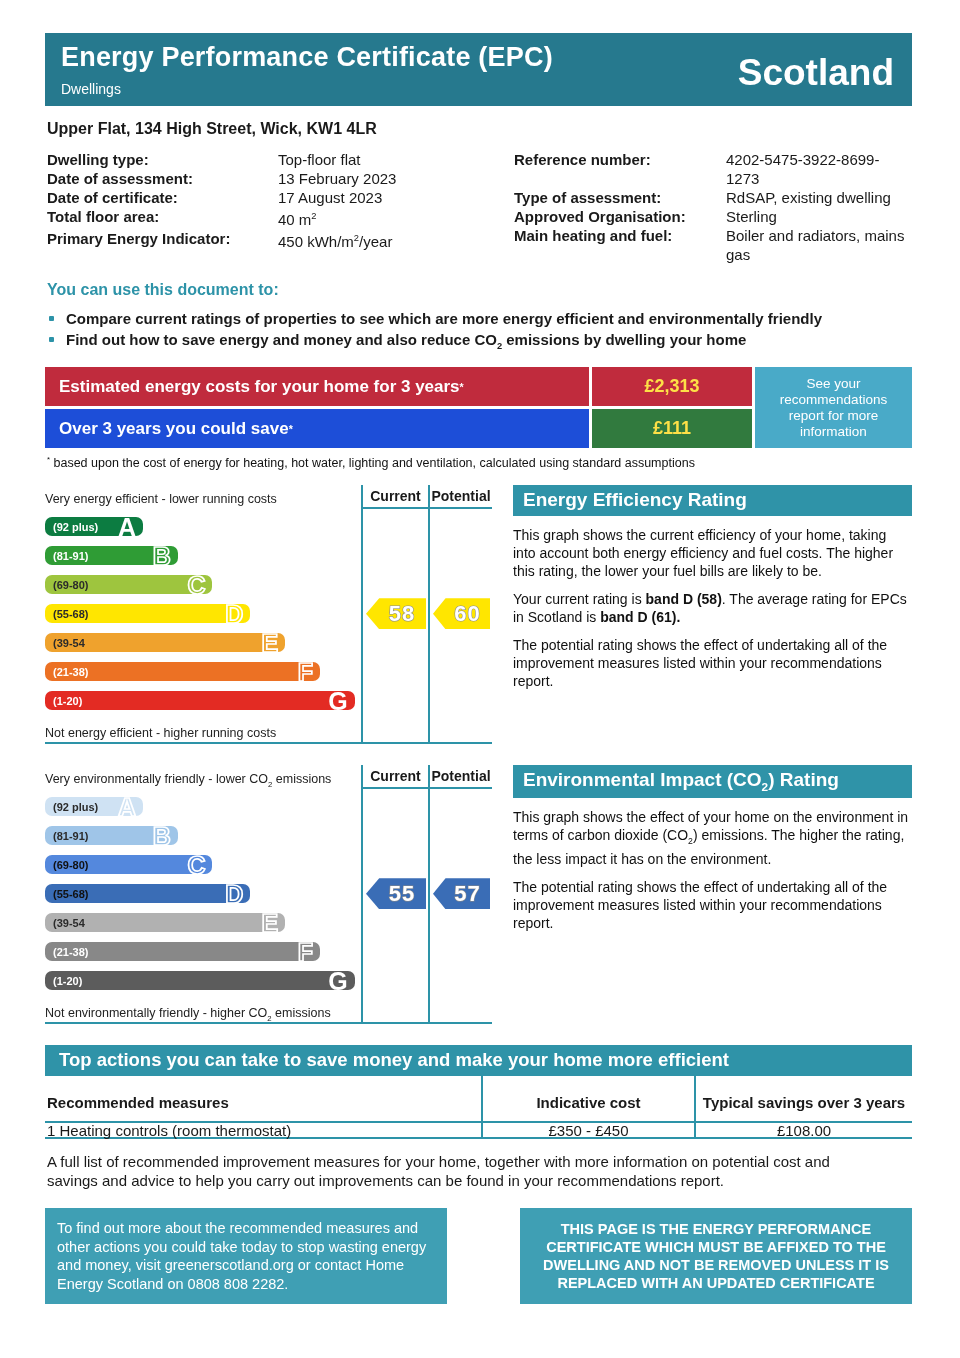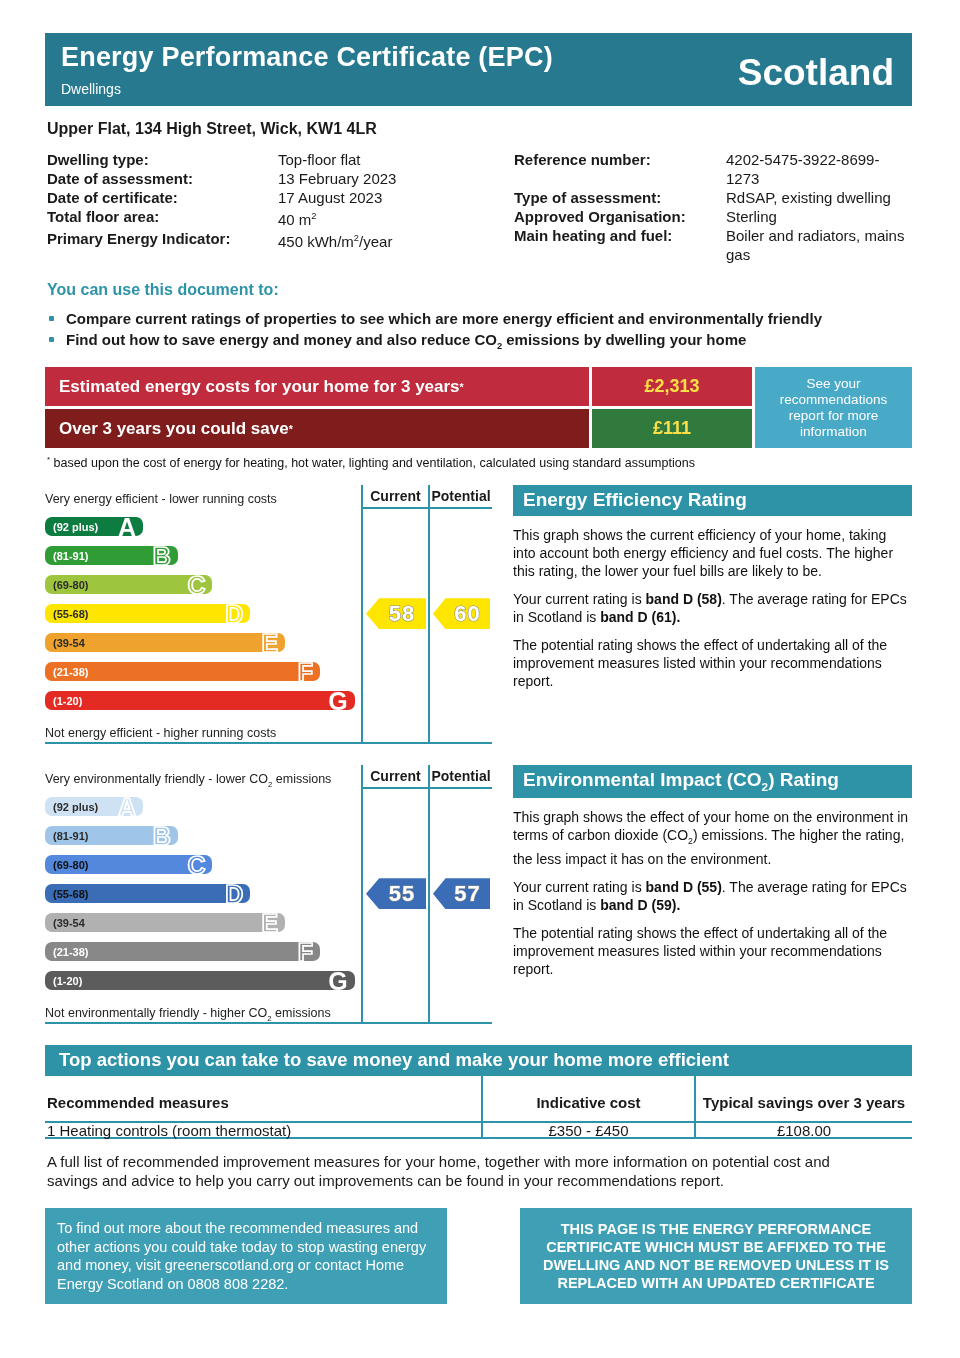--- a/index.html
+++ b/index.html
@@ -35,21 +35,21 @@
   
   .usage-heading { color:#2d93a8; font-weight:bold; font-size:16px; margin:17px 0 11px 2px; }
   .bullet-item { display:flex; margin:2px 0 4px 4px; font-size:15px; font-weight:bold; line-height:17px; }
   .bullet-dot { width:5px; height:5px; background:#2d93a8; border-radius:1px; margin:6px 12px 0 0; flex:none; }
 
   
   .costs { display:grid; grid-template-columns:1fr 160px 157px; grid-template-rows:39px 39px; gap:3px; margin-top:12px; }
   .cost-label { display:flex; align-items:center; padding-left:14px; color:#fff; font-weight:bold; font-size:17px; }
   .cost-value { display:flex; align-items:center; justify-content:center; color:#fde047; font-weight:bold; font-size:18px; }
   .bg-red { background:#c02b3d; }
-  .bg-green { background:#7f1d1d; }
+  .bg-green { background:#1d4ed8; }
   .bg-green2 { background:#317a3e; }
   .cost-aside {
     grid-column:3; grid-row:1 / 3; background:#49aac8; color:#fff;
     font-size:13.5px; line-height:16px; text-align:center;
     display:flex; align-items:center; justify-content:center; padding:4px 12px;
   }
   .footnote { margin:7px 0 0 2px; font-size:12.5px; color:#111; }
 
   
   .chart-row { display:flex; gap:21px; margin-top:15px; }
@@ -328,21 +328,20 @@
         <div class="chart-col-head">Potential</div>
         <div class="arrow blue">
           <span>57</span>
         </div>
       </div>
     </div>
     <div class="panel">
       <div class="panel-head"><span>Environmental Impact (CO</span><sub>2</sub><span>) Rating</span></div>
       <div>
           <p class="panel-para"><span>This graph shows the effect of your home on the environment in terms of carbon dioxide (CO</span><sub>2</sub><span>) emissions. The higher the rating, the less impact it has on the environment.</span></p>
-          <p class="panel-para"><span>Your current rating is </span><span style="font-weight: bold;">band D (55)</span><span>. The average rating for EPCs in Scotland is </span><span style="font-weight: bold;">band D (59).</span></p>
           <p class="panel-para"><span>The potential rating shows the effect of undertaking all of the improvement measures listed within your recommendations report.</span></p>
         </div>
     </div>
   </div>
 
   <div class="actions-band">Top actions you can take to save money and make your home more efficient</div>
   <div class="actions-table">
     <div class="actions-head">
       <div class="c0">Recommended measures</div>
       <div class="c1">Indicative cost</div>

